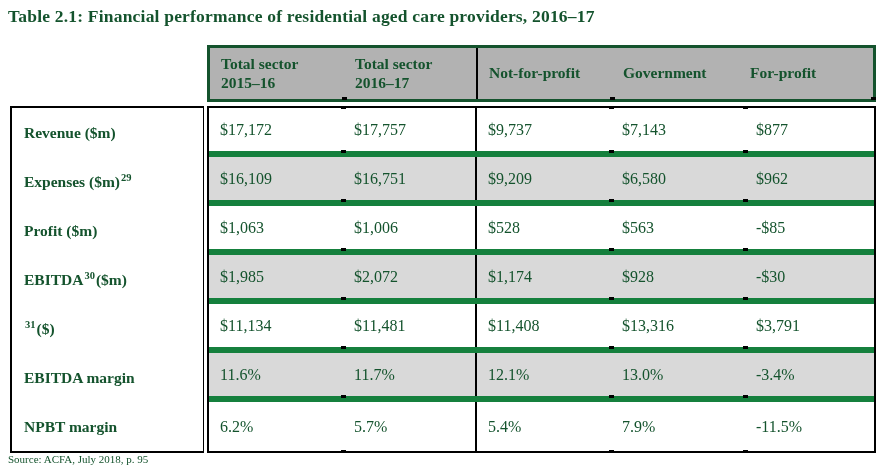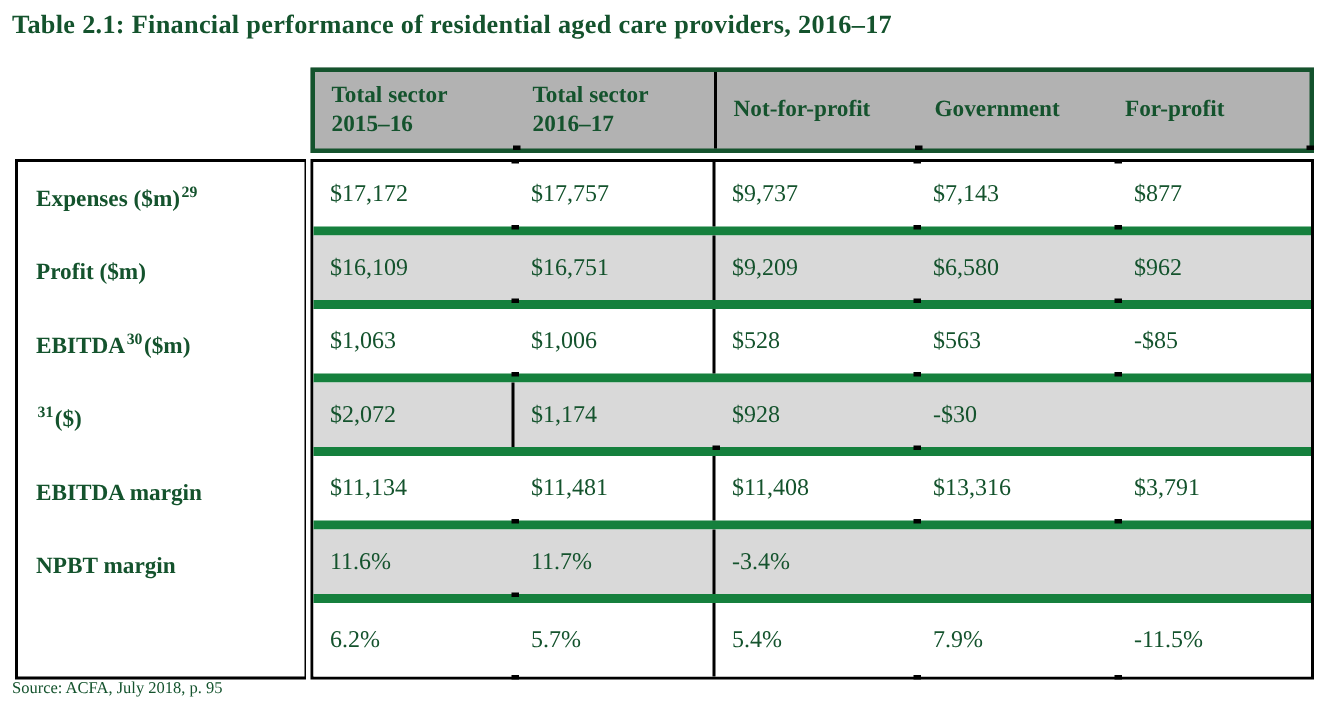--- a/index.html
+++ b/index.html
@@ -150,20 +150,25 @@
 2016–17</div>
       <div class="hcell c2 tick">Not-for-profit</div>
       <div class="hcell c4">Government</div>
       <div class="hcell c3 tick">For-profit</div>
     </div>
 
     <div class="body-wrap">
 
       <div class="labels-box">
         <div class="label-cell">
+            <span>Revenue ($m)</span>
+            <sup></sup>
+            <span></span>
+          </div>
+        <div class="label-cell">
             <span>Expenses ($m)</span>
             <sup>29</sup>
             <span></span>
           </div>
         <div class="label-cell">
             <span>Profit ($m)</span>
             <sup></sup>
             <span></span>
           </div>
         <div class="label-cell">
@@ -207,37 +212,40 @@
 
         <div class="data-row">
           <div class="cell c0 tick">$1,063</div>
           <div class="cell c1">$1,006</div>
           <div class="cell c2 tick">$528</div>
           <div class="cell c3 tick">$563</div>
           <div class="cell c4">-$85</div>
         </div>
 
         <div class="data-row shaded">
+          <div class="cell c0 tick">$1,985</div>
           <div class="cell c1">$2,072</div>
           <div class="cell c2 tick">$1,174</div>
           <div class="cell c3 tick">$928</div>
           <div class="cell c4">-$30</div>
         </div>
 
         <div class="data-row">
           <div class="cell c0 tick">$11,134</div>
           <div class="cell c1">$11,481</div>
           <div class="cell c2 tick">$11,408</div>
           <div class="cell c3 tick">$13,316</div>
           <div class="cell c4">$3,791</div>
         </div>
 
         <div class="data-row shaded">
           <div class="cell c0 tick">11.6%</div>
           <div class="cell c1">11.7%</div>
+          <div class="cell c2 tick">12.1%</div>
+          <div class="cell c3 tick">13.0%</div>
           <div class="cell c4">-3.4%</div>
         </div>
 
         <div class="data-row">
           <div class="cell c0 tick">6.2%</div>
           <div class="cell c1">5.7%</div>
           <div class="cell c2 tick">5.4%</div>
           <div class="cell c3 tick">7.9%</div>
           <div class="cell c4">-11.5%</div>
         </div>

